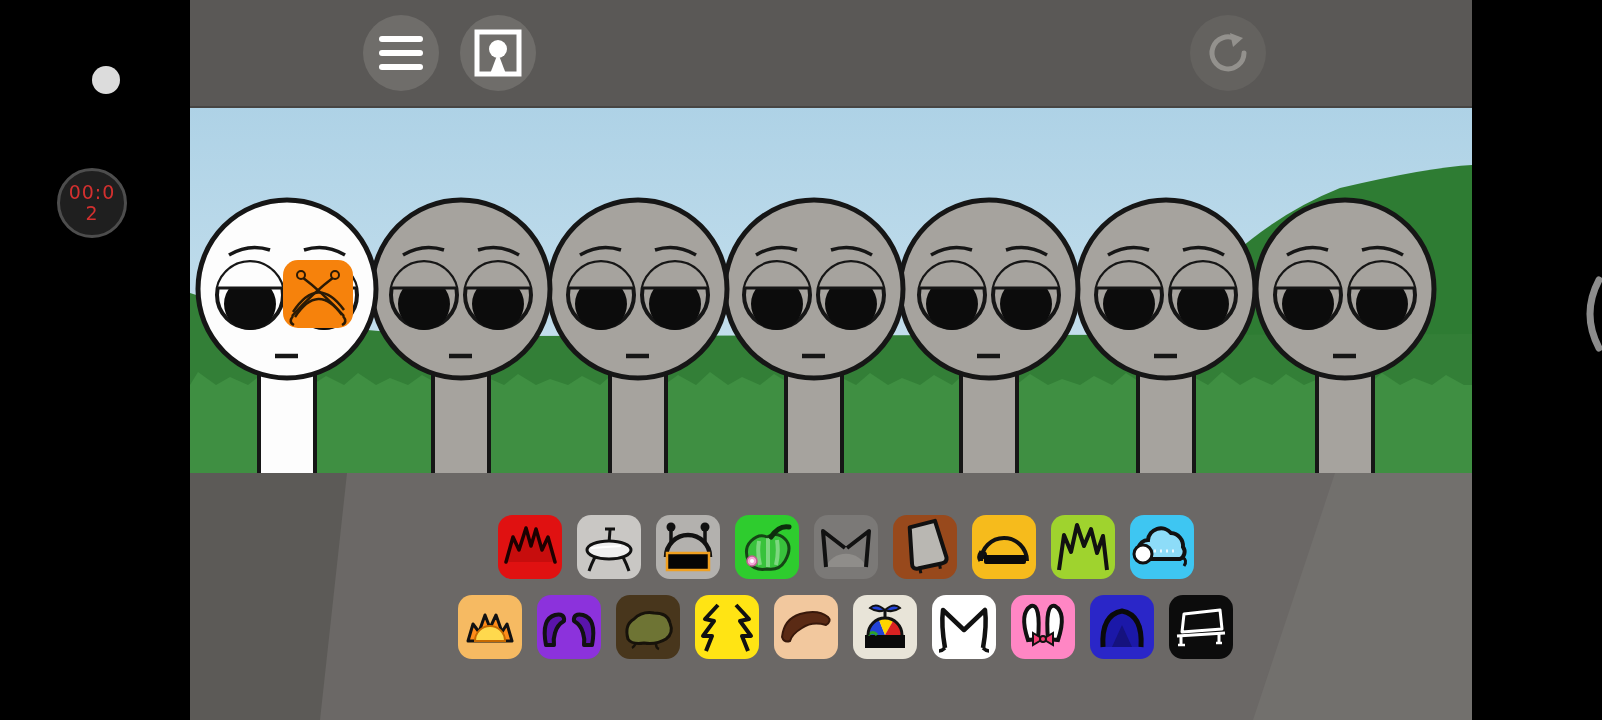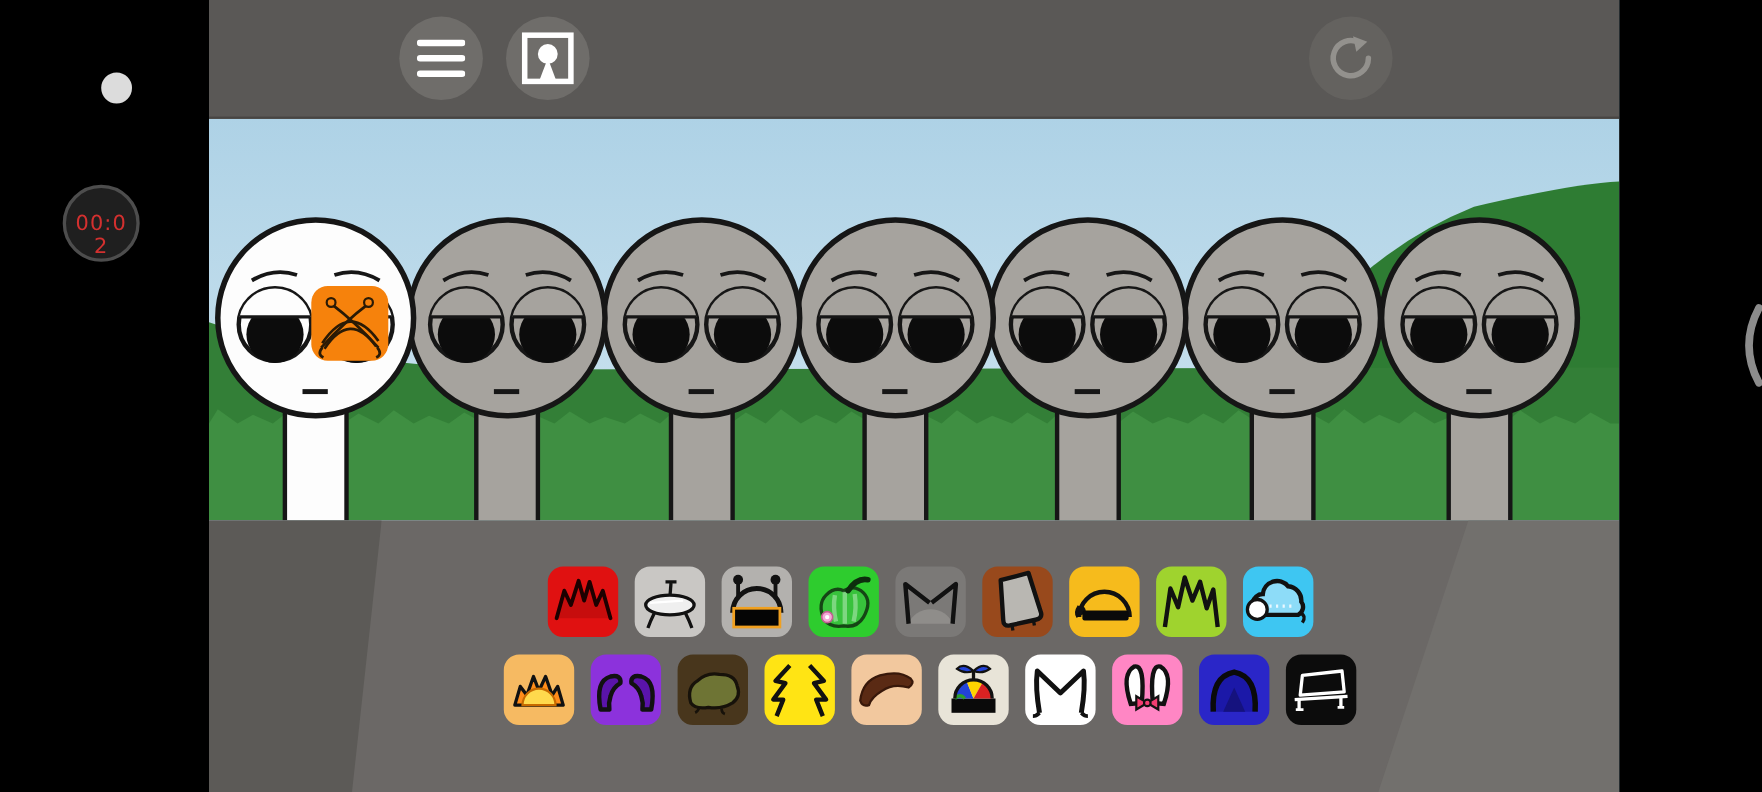--- a/index.html
+++ b/index.html
@@ -4,21 +4,21 @@
 <style>
   html,body{margin:0;padding:0;background:#000;overflow:hidden;
     font-family:"DejaVu Sans", sans-serif;}
   #screen{position:relative;width:1602px;height:720px;background:#000;overflow:hidden;}
 
   
   .rec-dot{position:absolute;left:92px;top:66px;width:28px;height:28px;border-radius:50%;
     background:#dcdcdc;}
   .timer{position:absolute;left:57px;top:168px;width:64px;height:64px;border-radius:50%;
     background:#1f1f1f;border:3px solid #4d4d4d;color:#d3302f;
-    display:flex;flex-direction:column;align-items:center;justify-content:flex-end;
+    display:flex;flex-direction:column;align-items:center;justify-content:center;
     font-size:19px;line-height:21px;letter-spacing:1px;}
 
   
   #game{position:absolute;left:190px;top:0;width:1282px;height:720px;overflow:hidden;background:#b4d5e6;}
 
   
   #topbar{position:absolute;left:0;top:0;width:1282px;height:106px;background:#5a5856;
     border-bottom:2px solid #474543;z-index:5;}
   .tb-btn{position:absolute;top:15px;width:76px;height:76px;border-radius:50%;
     background:#6f6d6a;display:flex;align-items:center;justify-content:center;cursor:pointer;}

